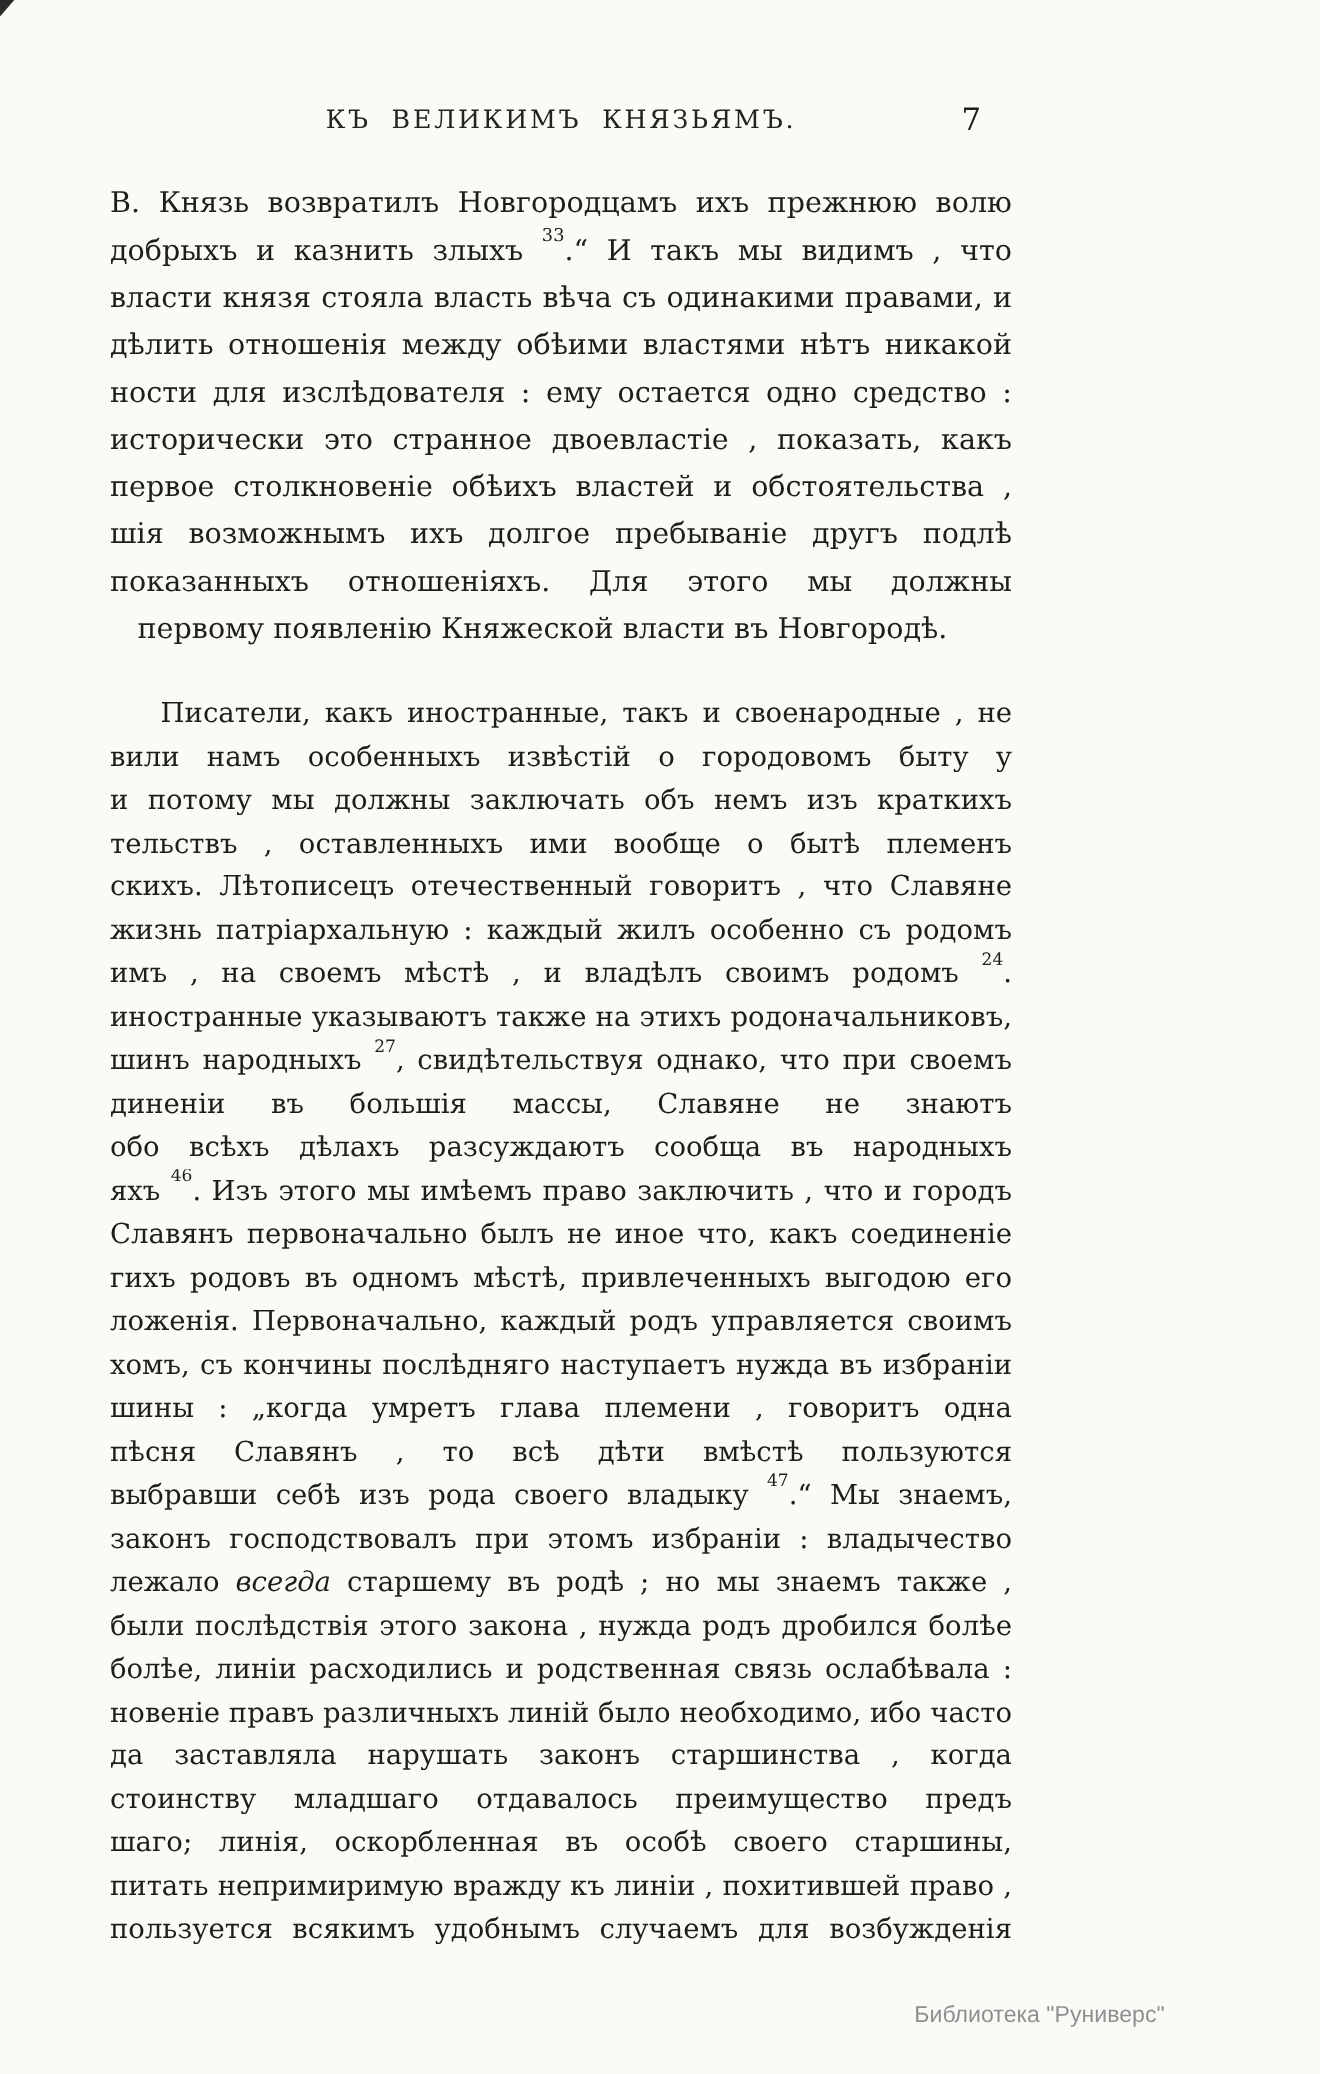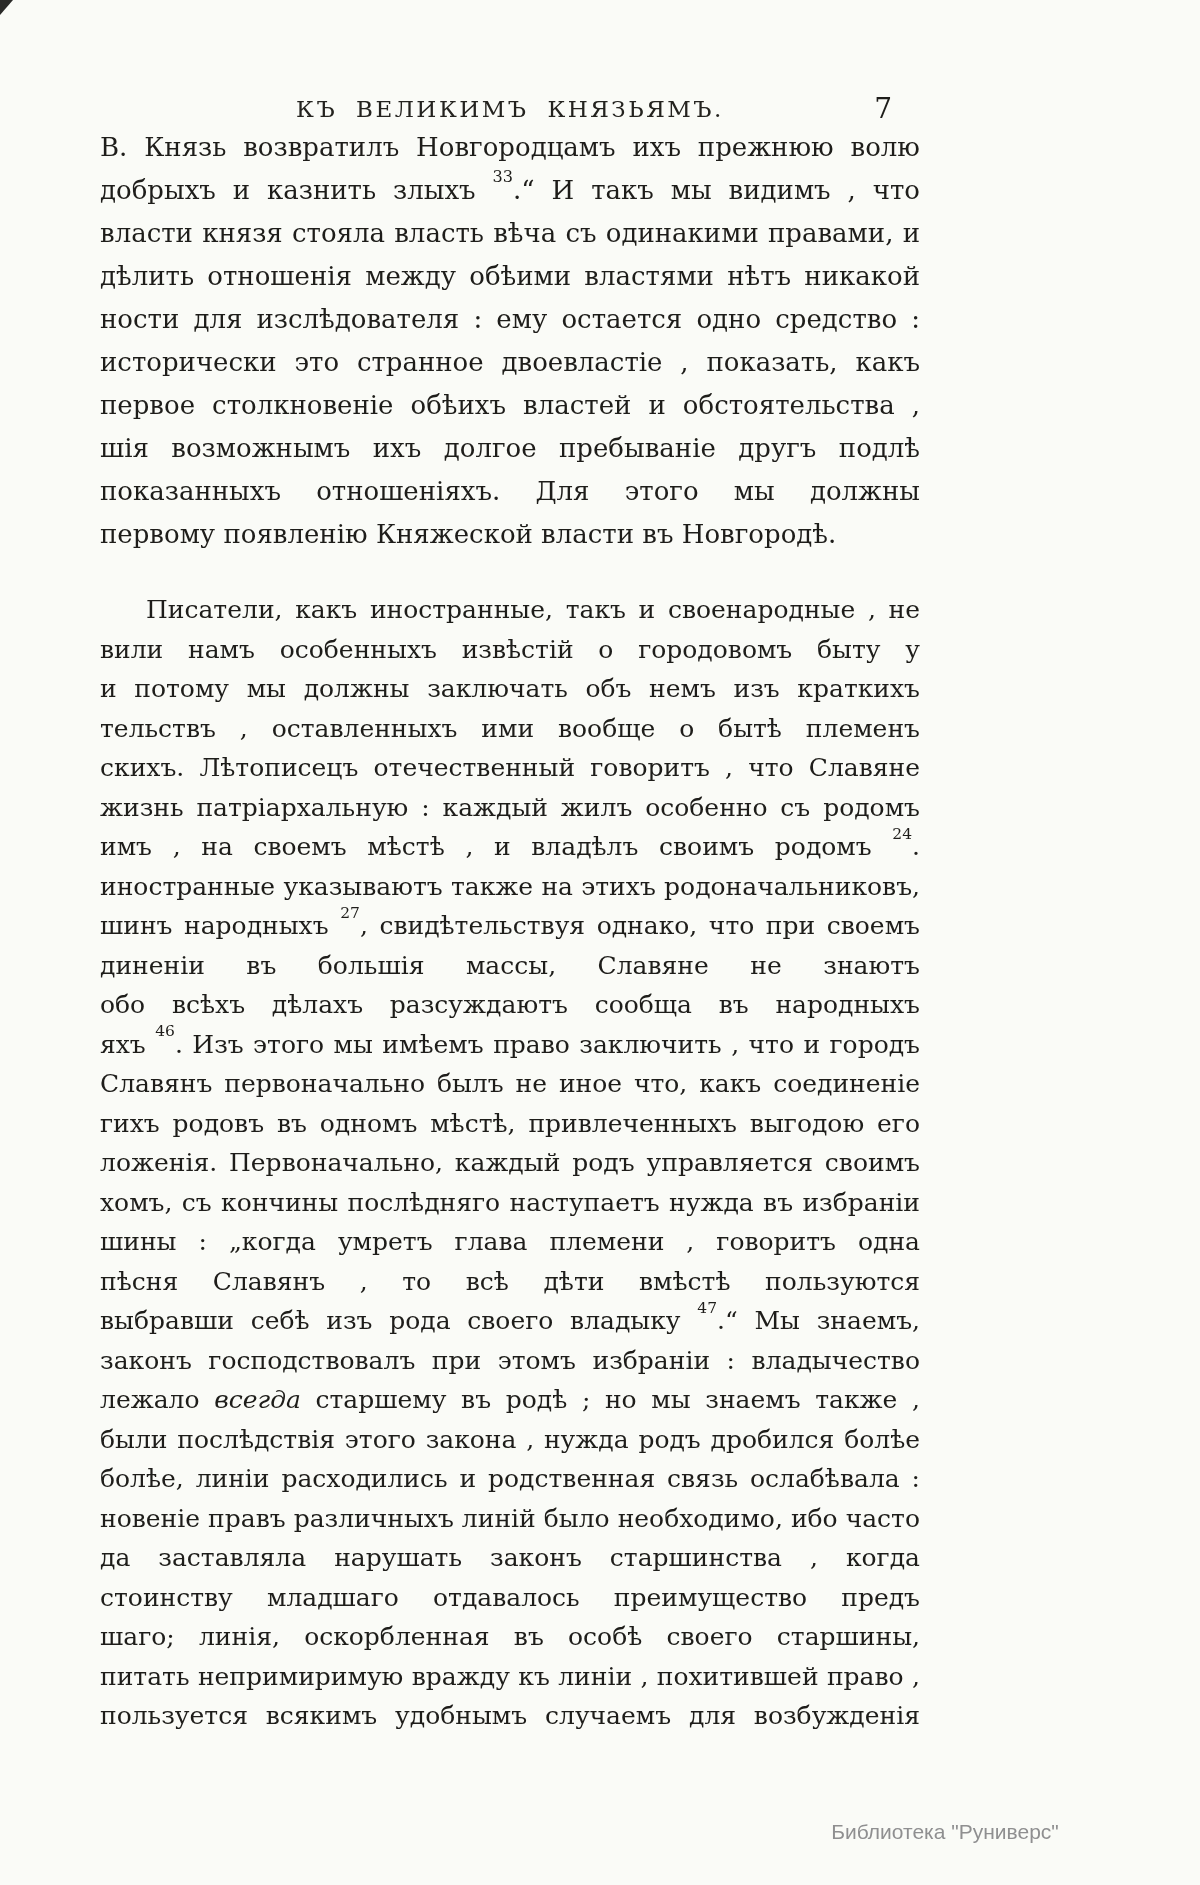--- a/index.html
+++ b/index.html
@@ -19,21 +19,21 @@
     position: absolute; top: 0; left: 0;
     width: 0; height: 0;
     border-top: 15px solid #2a2a28;
     border-right: 13px solid transparent;
   }
   .text-block {
     position: absolute;
     left: 100px; top: 96px;
     width: 820px;
   }
-  .page-header { position: relative; height: 30px; }
+  .page-header { position: relative; height: 30px; margin-bottom: 38px; }
   .header-title {
     text-align: center;
     font-size: 23px;
     letter-spacing: 2.5px;
     word-spacing: 9px;
     color: #24231f;
   }
   .page-number {
     position: absolute;
     right: 28px; top: -4px;
@@ -41,21 +41,21 @@
   }
   .paragraph { margin: 0; }
   .p1 { margin-bottom: 34px; }
   .line {
     text-align: justify;
     text-align-last: justify;
     overflow: hidden;
   }
   .p1 .line { font-size: 26px; line-height: 43px; height: 43px; }
   .p2 .line { font-size: 25px; line-height: 39.5px; height: 39.5px; }
-  .line.last { text-align-last: left; }
+  .line.last { text-align-last: left; margin-left: 25px; }
   .line.indent { text-indent: 46px; }
   .line sup {
     font-size: 0.62em;
     line-height: 0;
     position: relative;
     top: -0.45em;
   }
   .line em { font-style: italic; }
   .watermark {
     position: absolute;

